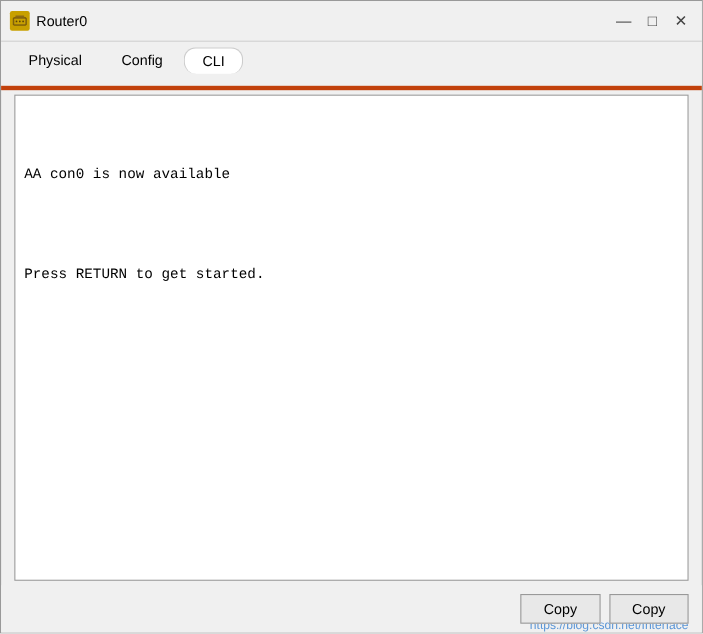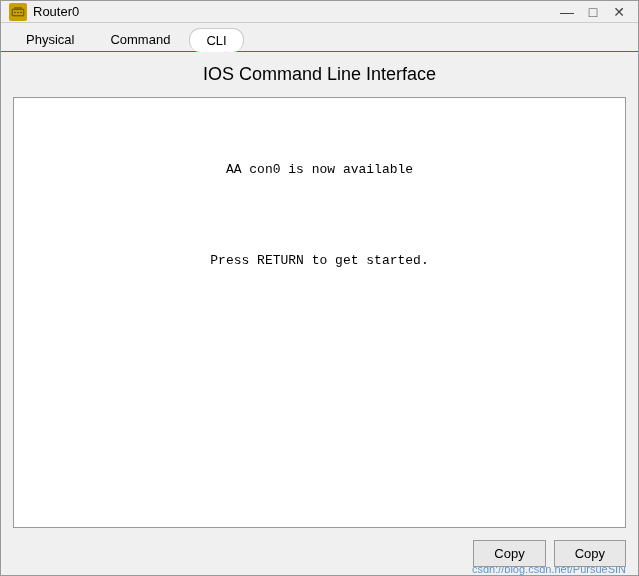--- a/index.html
+++ b/index.html
@@ -20,21 +20,21 @@
     .window {
       width: 639px;
       height: 576px;
       background: #f0f0f0;
       border: 1px solid #999;
       display: flex;
       flex-direction: column;
     }
 
     .title-bar {
-      height: 22px;
+      height: 37px;
       background: #f0f0f0;
       display: flex;
       align-items: center;
       padding: 0 8px;
       border-bottom: 1px solid #ccc;
       flex-shrink: 0;
     }
 
     .title-bar-icon {
       width: 18px;
@@ -71,22 +71,22 @@
       display: flex;
       align-items: center;
       justify-content: center;
       font-size: 14px;
       color: #444;
     }
 
     .tabs {
       display: flex;
       background: #f0f0f0;
-      padding: 4px 8px 0 8px;
-      border-bottom: 1px solid #c2410c;
+      padding: 4px 8px 12px 8px;
+      border-bottom: 4px solid #c2410c;
       flex-shrink: 0;
     }
 
     .tab {
       padding: 4px 16px;
       font-size: 13px;
       cursor: pointer;
       border: 1px solid transparent;
       border-bottom: none;
       background: transparent;
@@ -207,30 +207,29 @@
       <button class="title-bar-btn">□</button>
       <button class="title-bar-btn close">✕</button>
     </div>
   </div>
 
   <div class="tabs">
     <div class="tab">
       <span>Physical</span>
     </div>
     <div class="tab">
-      <span>Command</span>
+      <span>Config</span>
     </div>
     <div class="tab active">
       <span>CLI</span>
     </div>
   </div>
 
-  <div class="section-title">IOS Command Line Interface</div>
-
-  <div class="terminal-wrapper" style="height: calc(100% - 32px - 38px - 48px - 52px); text-align: center;">
+
+  <div class="terminal-wrapper" style="height: calc(100% - 32px - 38px - 48px - 52px);">
     <div class="terminal-content">
 
 
 AA con0 is now available
 
 
 
 
 Press RETURN to get started.
 
@@ -241,15 +240,15 @@
 
 
 </div>
   </div>
 
   <div class="bottom-bar">
     <div class="bottom-buttons">
       <button class="btn">Copy</button>
       <button class="btn">Copy</button>
     </div>
-    <span class="watermark">csdn://blog.csdn.net/PursueSIN</span>
+    <span class="watermark">https://blog.csdn.net/Interface</span>
   </div>
 </div>
 
 </body></html>

